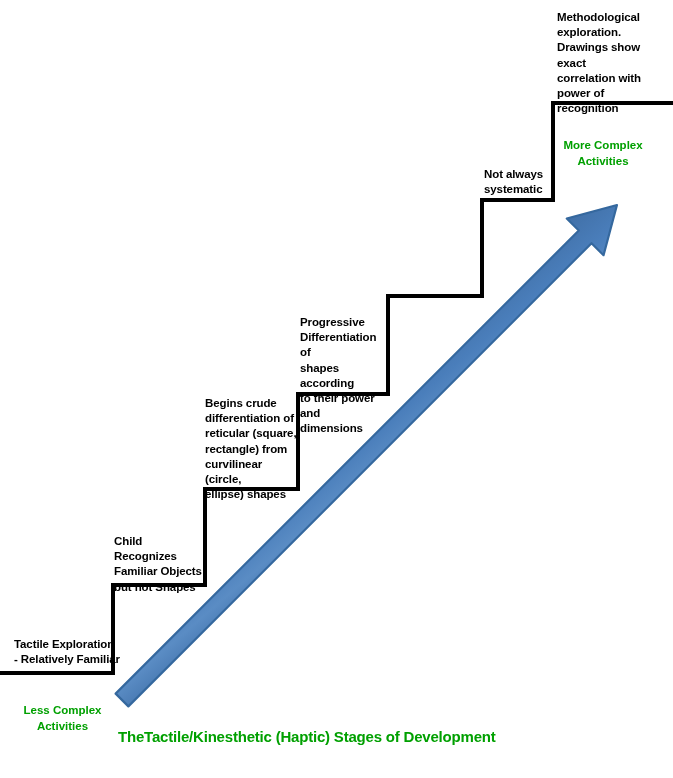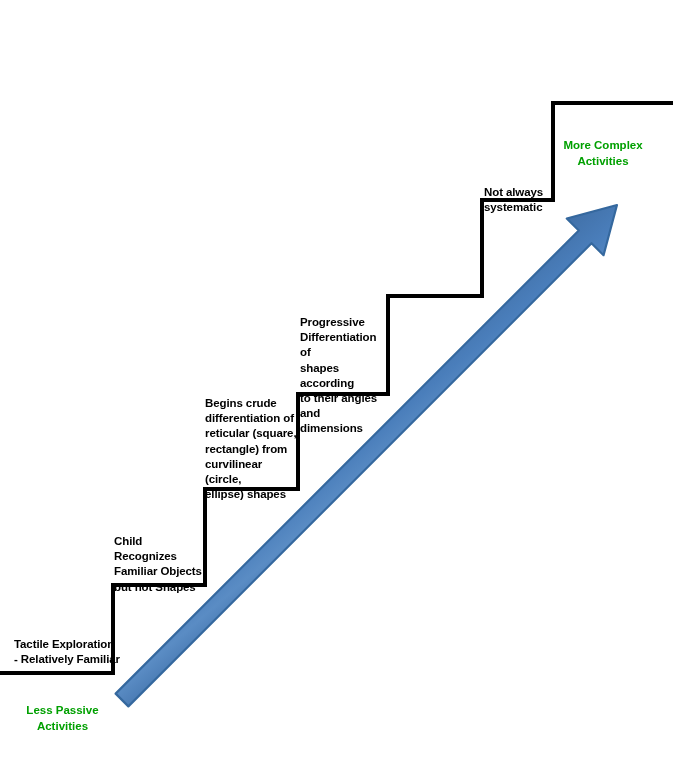--- a/index.html
+++ b/index.html
@@ -58,21 +58,21 @@
     color: #00A000;
     letter-spacing: -0.2px;
   }
 
   
   #label-0 { left: 14px;  top: 637px; width: 110px; }
   #label-1 { left: 114px; top: 534px; width: 92px;  }
   #label-2 { left: 205px; top: 396px; width: 94px;  }
   #label-3 { left: 300px; top: 315px; width: 90px;  }
   #label-4 { left: 390px; top: 248px; width: 92px;  }
-  #label-5 { left: 484px; top: 167px; width: 72px; margin-top: 18px;  }
+  #label-5 { left: 484px; top: 167px; width: 72px;  }
   #label-6 { left: 557px; top: 10px;  width: 105px; }
 
   #accent-less { left: 10px;  top: 703px; width: 105px; }
   #accent-more { left: 553px; top: 138px; width: 100px; }
 </style>
 </head>
 <body>
 
 <div id="canvas">
 
@@ -101,24 +101,31 @@
 reticular (square,
 rectangle) from
 curvilinear (circle,
 ellipse) shapes</div>
   <div class="step-label" id="label-1">Child Recognizes
 Familiar Objects
 but not Shapes</div>
   <div class="step-label" id="label-3">Progressive
 Differentiation of
 shapes according
-to their angles and
+to their power and
 dimensions</div>
   <div class="step-label" id="label-5">Not always
 systematic</div>
+  <div class="step-label" id="label-6">Methodological
+exploration.
+Drawings show exact
+correlation with
+power of
+recognition</div>
 
-  <div class="accent-label" id="accent-less">Less Passive
+  <div class="accent-label" id="accent-less">Less Complex
 Activities</div>
   <div class="accent-label" id="accent-more">More Complex
 Activities</div>
 
+  <div id="chart-title">TheTactile/Kinesthetic (Haptic) Stages of Development</div>
 
 </div>
 
 </body></html>

